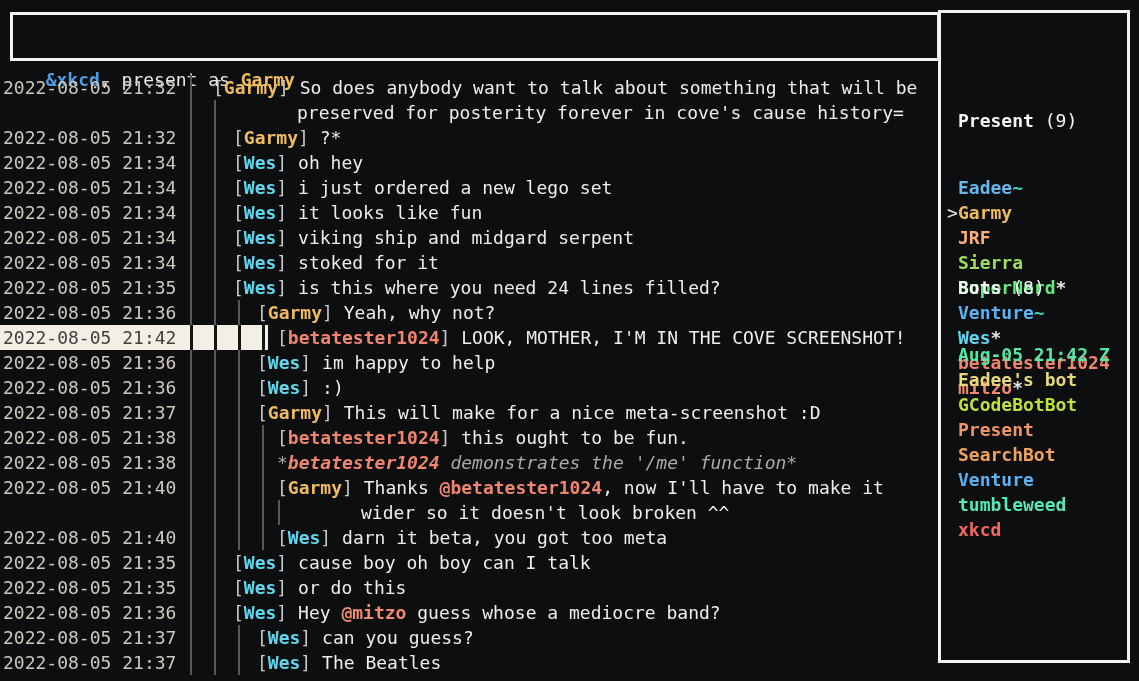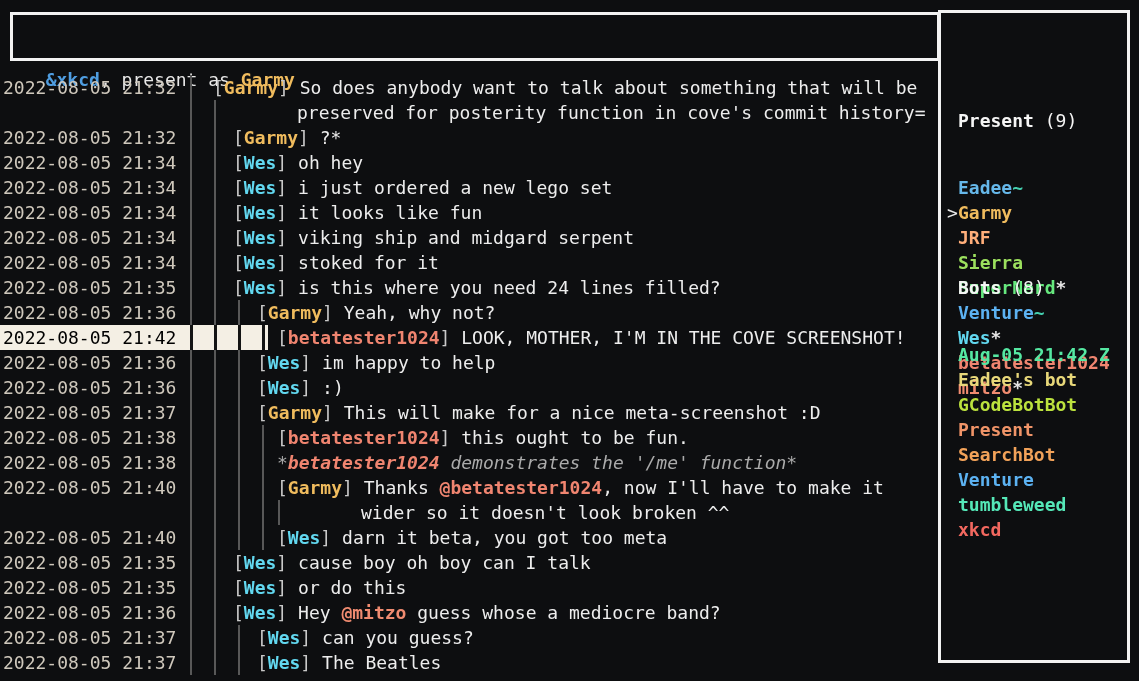--- a/index.html
+++ b/index.html
@@ -30,21 +30,21 @@
   
   .chat{position:absolute;left:0;top:75px;width:938px;}
   .row{display:flex;height:25px;line-height:25px;white-space:pre;}
   .ts{
     width:185px;flex:none;box-sizing:border-box;
     padding-left:3px;color:#cfc8bc;
   }
   .msg{flex:1;position:relative;}
   .bar{position:absolute;top:0;bottom:0;width:2px;background:#585858;}
   .hlbg{position:absolute;left:0;top:0;bottom:0;width:83px;background:#f4efe4;}
-  .row.hl .ts{background:#f4efe4;color:#000000;}
+  .row.hl .ts{background:#f4efe4;color:#404040;}
   .row.hl .bar{background:#141414;width:3px;z-index:2;}
   .line{position:relative;z-index:1;}
 
   
   .panel{
     position:absolute;left:938px;top:10px;width:192px;height:653px;
     box-sizing:border-box;
     border:3px solid #f2f2f2;
     padding:11px 0 0 6px;
     white-space:pre;
@@ -58,21 +58,21 @@
 </style>
 </head>
 <body>
 
 <div class="header-box">
   <span class="channel">&amp;xkcd</span><span class="header-sep">, present as </span><span class="header-nick">Garmy</span>
 </div>
 
 <div class="chat">
     <div class="row"><div class="ts">2022-08-05 21:32</div><div class="msg"><i class="bar" style="left: 5px;"></i><div class="line" style="padding-left: 28px;"><span style="color: rgb(201, 201, 201);">[</span><span class="bold " style="color: rgb(240, 188, 94);">Garmy</span><span style="color: rgb(201, 201, 201);">]</span><span style="color: rgb(237, 237, 237);"> So does anybody want to talk about something that will be</span></div></div></div>
-    <div class="row"><div class="ts"></div><div class="msg"><i class="bar" style="left: 5px;"></i><i class="bar" style="left: 29px;"></i><div class="line" style="padding-left: 112px;"><span style="color: rgb(237, 237, 237);">preserved for posterity function in cove's commit history=</span></div></div></div>
+    <div class="row"><div class="ts"></div><div class="msg"><i class="bar" style="left: 5px;"></i><i class="bar" style="left: 29px;"></i><div class="line" style="padding-left: 112px;"><span style="color: rgb(237, 237, 237);">preserved for posterity forever in cove's cause history=</span></div></div></div>
     <div class="row"><div class="ts">2022-08-05 21:32</div><div class="msg"><i class="bar" style="left: 5px;"></i><i class="bar" style="left: 29px;"></i><div class="line" style="padding-left: 48px;"><span style="color: rgb(201, 201, 201);">[</span><span class="bold " style="color: rgb(240, 188, 94);">Garmy</span><span style="color: rgb(201, 201, 201);">]</span><span style="color: rgb(237, 237, 237);"> ?*</span></div></div></div>
     <div class="row"><div class="ts">2022-08-05 21:34</div><div class="msg"><i class="bar" style="left: 5px;"></i><i class="bar" style="left: 29px;"></i><div class="line" style="padding-left: 48px;"><span style="color: rgb(201, 201, 201);">[</span><span class="bold " style="color: rgb(98, 216, 240);">Wes</span><span style="color: rgb(201, 201, 201);">]</span><span style="color: rgb(237, 237, 237);"> oh hey</span></div></div></div>
     <div class="row"><div class="ts">2022-08-05 21:34</div><div class="msg"><i class="bar" style="left: 5px;"></i><i class="bar" style="left: 29px;"></i><div class="line" style="padding-left: 48px;"><span style="color: rgb(201, 201, 201);">[</span><span class="bold " style="color: rgb(98, 216, 240);">Wes</span><span style="color: rgb(201, 201, 201);">]</span><span style="color: rgb(237, 237, 237);"> i just ordered a new lego set</span></div></div></div>
     <div class="row"><div class="ts">2022-08-05 21:34</div><div class="msg"><i class="bar" style="left: 5px;"></i><i class="bar" style="left: 29px;"></i><div class="line" style="padding-left: 48px;"><span style="color: rgb(201, 201, 201);">[</span><span class="bold " style="color: rgb(98, 216, 240);">Wes</span><span style="color: rgb(201, 201, 201);">]</span><span style="color: rgb(237, 237, 237);"> it looks like fun</span></div></div></div>
     <div class="row"><div class="ts">2022-08-05 21:34</div><div class="msg"><i class="bar" style="left: 5px;"></i><i class="bar" style="left: 29px;"></i><div class="line" style="padding-left: 48px;"><span style="color: rgb(201, 201, 201);">[</span><span class="bold " style="color: rgb(98, 216, 240);">Wes</span><span style="color: rgb(201, 201, 201);">]</span><span style="color: rgb(237, 237, 237);"> viking ship and midgard serpent</span></div></div></div>
     <div class="row"><div class="ts">2022-08-05 21:34</div><div class="msg"><i class="bar" style="left: 5px;"></i><i class="bar" style="left: 29px;"></i><div class="line" style="padding-left: 48px;"><span style="color: rgb(201, 201, 201);">[</span><span class="bold " style="color: rgb(98, 216, 240);">Wes</span><span style="color: rgb(201, 201, 201);">]</span><span style="color: rgb(237, 237, 237);"> stoked for it</span></div></div></div>
     <div class="row"><div class="ts">2022-08-05 21:35</div><div class="msg"><i class="bar" style="left: 5px;"></i><i class="bar" style="left: 29px;"></i><div class="line" style="padding-left: 48px;"><span style="color: rgb(201, 201, 201);">[</span><span class="bold " style="color: rgb(98, 216, 240);">Wes</span><span style="color: rgb(201, 201, 201);">]</span><span style="color: rgb(237, 237, 237);"> is this where you need 24 lines filled?</span></div></div></div>
     <div class="row"><div class="ts">2022-08-05 21:36</div><div class="msg"><i class="bar" style="left: 5px;"></i><i class="bar" style="left: 29px;"></i><i class="bar" style="left: 53px;"></i><div class="line" style="padding-left: 72px;"><span style="color: rgb(201, 201, 201);">[</span><span class="bold " style="color: rgb(240, 188, 94);">Garmy</span><span style="color: rgb(201, 201, 201);">]</span><span style="color: rgb(237, 237, 237);"> Yeah, why not?</span></div></div></div>
     <div class="row hl"><div class="ts">2022-08-05 21:42</div><div class="msg"><i class="hlbg"></i><i class="bar" style="left: 5px;"></i><i class="bar" style="left: 29px;"></i><i class="bar" style="left: 53px;"></i><i class="bar" style="left: 77px;"></i><div class="line" style="padding-left: 92px;"><span style="color: rgb(201, 201, 201);">[</span><span class="bold " style="color: rgb(240, 133, 112);">betatester1024</span><span style="color: rgb(201, 201, 201);">]</span><span style="color: rgb(237, 237, 237);"> LOOK, MOTHER, I'M IN THE COVE SCREENSHOT!</span></div></div></div>
     <div class="row"><div class="ts">2022-08-05 21:36</div><div class="msg"><i class="bar" style="left: 5px;"></i><i class="bar" style="left: 29px;"></i><i class="bar" style="left: 53px;"></i><div class="line" style="padding-left: 72px;"><span style="color: rgb(201, 201, 201);">[</span><span class="bold " style="color: rgb(98, 216, 240);">Wes</span><span style="color: rgb(201, 201, 201);">]</span><span style="color: rgb(237, 237, 237);"> im happy to help</span></div></div></div>

